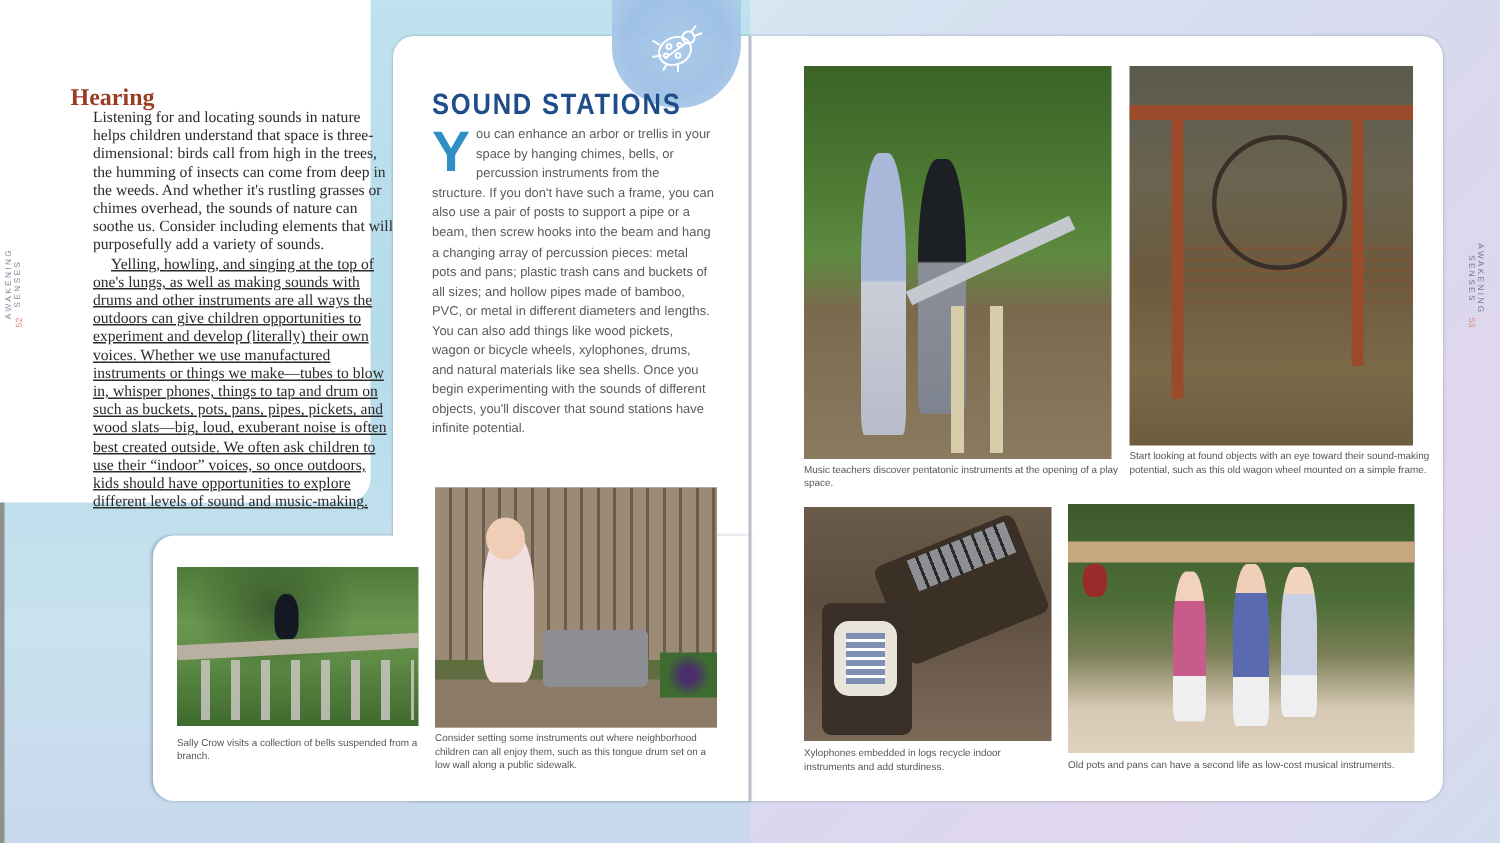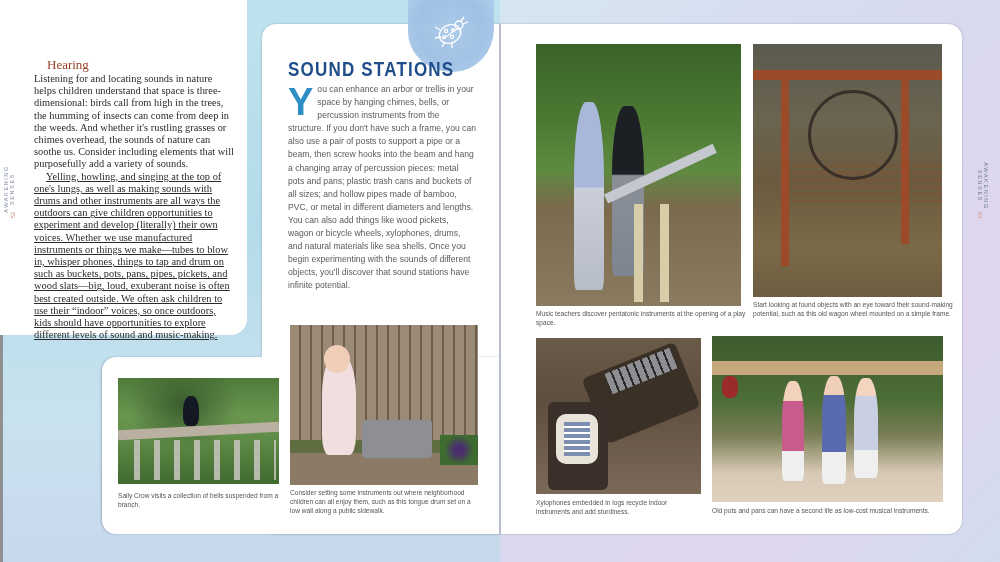--- a/index.html
+++ b/index.html
@@ -25,22 +25,22 @@
     border-top-left-radius:14px; border-bottom-left-radius:14px; box-shadow:-1px 0 2px rgba(90,110,130,0.4); }
   .panel-join { position:absolute; left:262px; top:340px; width:30px; height:30px; background:#ffffff; }
   .panel-gutter-line { position:absolute; left:499px; top:24px; width:2px; height:510px; background:#b8bec8; }
 
   .watercolor-blob { position:absolute; left:408px; top:0; width:86px; height:72px;
     border-radius:0 0 48% 52% / 0 0 60% 55%;
     background:radial-gradient(circle at 50% 40%, #a8c8e8 0%, #9dbfe4 55%, #b5d2ee 100%); opacity:0.95; }
   .ladybug-icon { position:absolute; left:430px; top:12px; width:40px; height:40px; }
 
   
-  .heading-hearing { position:absolute; left:47px; top:57px; font-size:13px; font-weight:normal; color:#9a3d24; }
-  .hearing-body { position:absolute; left:34px; top:73px; width:200px; font-size:10.4px; line-height:12.2px; color:#2b2b2b; }
+  .heading-hearing { position:absolute; left:47px; top:57px; font-size:16px; font-weight:bold; color:#9a3d24; }
+  .hearing-body { position:absolute; left:62px; top:73px; width:200px; font-size:10.4px; line-height:12.2px; color:#2b2b2b; }
   .hearing-body p { margin:0; text-align:left; }
   .hearing-body p + p { text-indent:12px;text-decoration:underline; }
 
   
   .running-head-left { position:absolute; left:2px; top:145px; width:18px; height:85px; }
   .running-head-left span.rh { position:absolute; left:-33px; top:38px; width:80px; transform:rotate(-90deg); font-family:"Liberation Sans",sans-serif; font-size:5.5px; letter-spacing:1.6px; color:#7d8a9a; text-align:center; }
   .folio-left { position:absolute; left:10px; top:212px; font-family:"Liberation Sans",sans-serif; font-size:6px; color:#d49180; transform:rotate(-90deg); }
   .running-head-right span.rh { position:absolute; left:943px; top:180px; width:80px; transform:rotate(90deg); font-family:"Liberation Sans",sans-serif; font-size:5.5px; letter-spacing:1.6px; color:#6f7d90; text-align:center; }
   .folio-right { position:absolute; left:977px; top:212px; font-family:"Liberation Sans",sans-serif; font-size:6px; color:#d49180; transform:rotate(90deg); }
 

